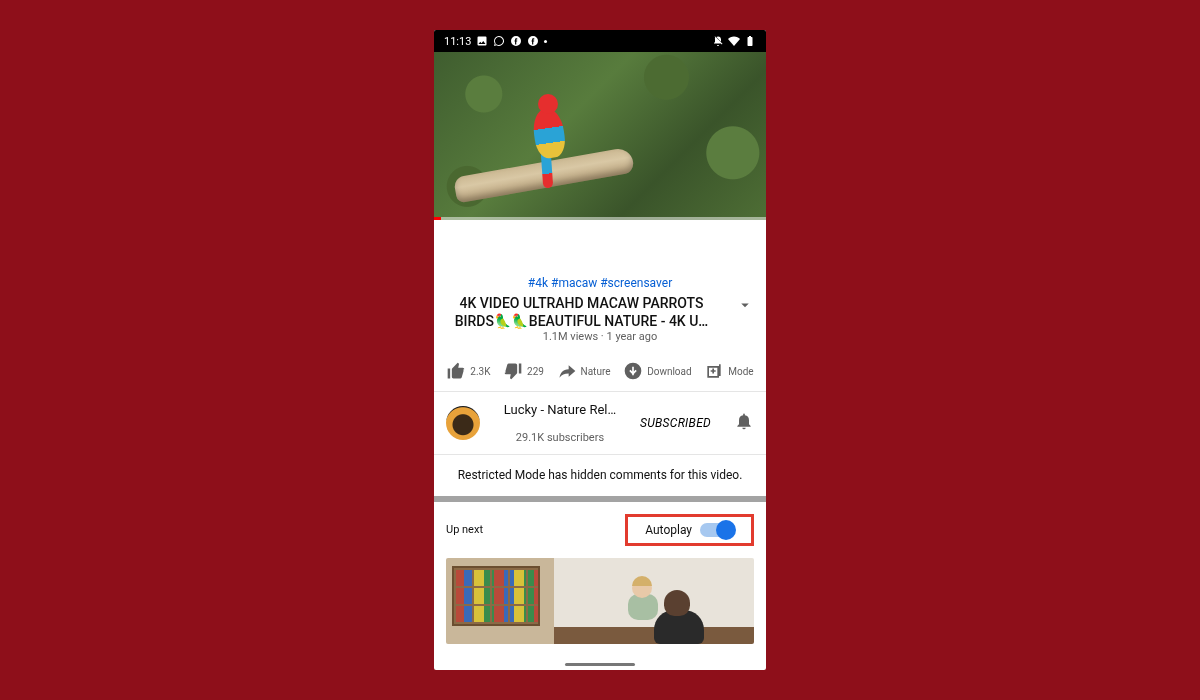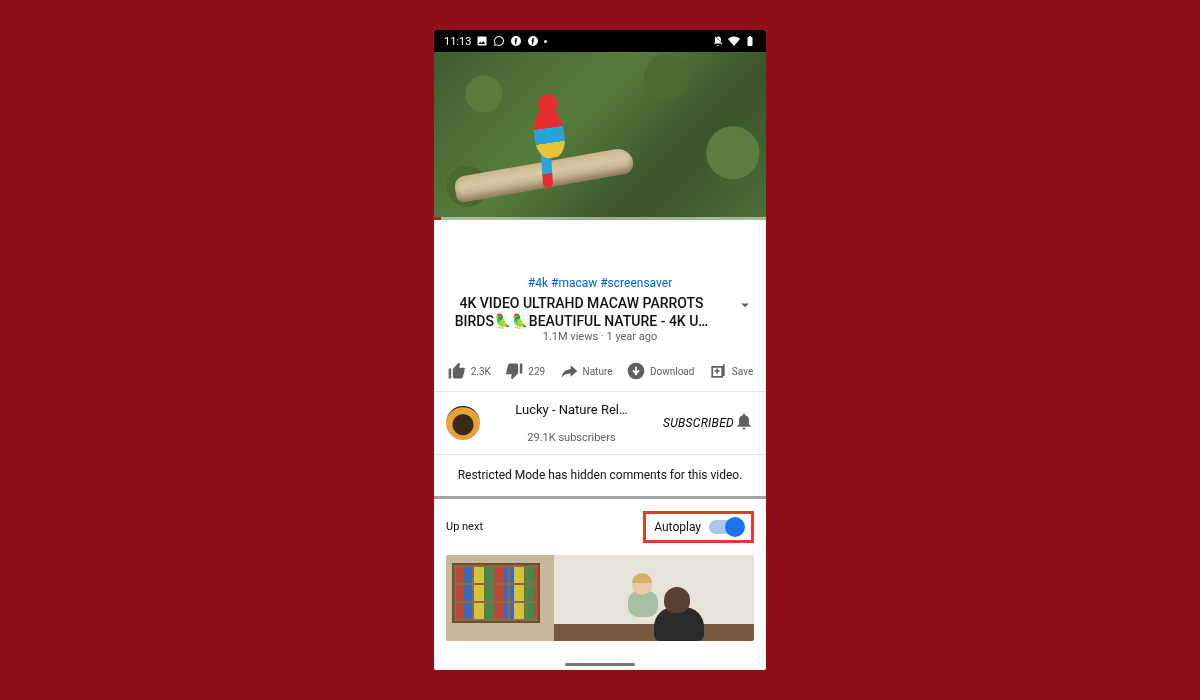--- a/index.html
+++ b/index.html
@@ -35,33 +35,33 @@
     .title-row { display:flex; align-items:flex-start; justify-content:space-between; gap:19px; }
     .title { font-size:14px; color:#111; line-height:1.3; font-weight:500; }
     .expand-ic { flex:0 0 auto; margin-top:2px; }
     .expand-ic svg { width:18px; height:18px; fill:#606060; }
     .stats { color:#606060; font-size:11px; margin-top:0; }
 
     .actions { display:flex; justify-content:space-around; padding:10px 6px 10px 6px; border-bottom:1px solid #e5e5e5; }
     .act { display:flex; flex-direction:row; align-items:center; gap:4px; color:#606060; font-size:10px; }
     .act svg { width:20px; height:20px; fill:#606060; }
 
-    .channel { display:flex; align-items:center; gap:0; padding:10px 12px; border-bottom:1px solid #e5e5e5; }
+    .channel { display:flex; align-items:center; gap:23px; padding:10px 12px; border-bottom:1px solid #e5e5e5; }
     .avatar { width:34px; height:34px; border-radius:50%; background:radial-gradient(circle at 50% 55%, #3b2a18 0 10px, #e8a23a 11px 17px, #1a1a1a 18px); flex:0 0 auto; }
     .ch-txt { flex:1 1 auto; overflow:hidden; }
     .ch-name { font-size:13px; color:#111; white-space:nowrap; overflow:hidden; text-overflow:ellipsis; }
     .ch-subs { font-size:11px; color:#606060;margin-top:14px; }
     .subd { font-size:12px; color:#000000; letter-spacing:0.3px;font-style:italic; }
     .bell svg { width:20px; height:20px; fill:#606060; }
 
-    .restricted { padding:12px; font-size:12px; color:#111; border-bottom:3px solid #a3a3a3; line-height:1.35; }
+    .restricted { padding:12px; font-size:12px; color:#111; border-bottom:6px solid #a3a3a3; line-height:1.35; }
 
     .upnext-row { display:flex; align-items:center; justify-content:space-between; padding:12px; }
     .upnext-label { font-size:11px; color:#111; }
-    .autoplay-box { display:flex; align-items:center; gap:8px; padding:6px 8px; border:3px solid #e23b2e; }
+    .autoplay-box { display:flex; align-items:center; gap:8px; padding:6px 17px; border:3px solid #e23b2e; }
     .ap-label { font-size:12px; color:#111; }
     .toggle { width:34px; height:14px; background:#a6c8f0; border-radius:8px; position:relative; }
     .toggle::after { content:""; position:absolute; right:-2px; top:-3px; width:20px; height:20px; background:#1a73e8; border-radius:50%; }
 
     .thumb-next { margin:0 12px 12px 12px; height:86px; border-radius:2px; background:
       linear-gradient(90deg, #c9b79a 0 35%, transparent 35%),
       linear-gradient(0deg, #7a5a3e 0 20%, transparent 20%),
       #e8e3da;
       position:relative; overflow:hidden; }
     .shelf { position:absolute; left:6px; top:8px; width:88px; height:60px; background:
@@ -175,21 +175,21 @@
     <div class="act">
       <svg viewBox="0 0 24 24">
           <path d="M12 2a10 10 0 1 0 0 20 10 10 0 0 0 0-20zm1 13.5V17h-2v-1.5L7.5 12 9 10.5l2 2V7h2v5.5l2-2 1.5 1.5L13 15.5z"></path>
         </svg>
       <span>Download</span>
     </div>
     <div class="act">
       <svg viewBox="0 0 24 24">
           <path d="M4 6h14v14H4V6zm2 2v10h10V8H6zm12-4h2v14h-2V4zM8 11h2V9h2v2h2v2h-2v2h-2v-2H8v-2z"></path>
         </svg>
-      <span>Save</span>
+      <span>Mode</span>
     </div>
   </div>
 
   <div class="channel">
     <div class="avatar"></div>
     <div class="ch-txt">
       <div class="ch-name">Lucky - Nature Rel…</div>
       <div class="ch-subs">29.1K subscribers</div>
     </div>
     <div class="subd">SUBSCRIBED</div>

